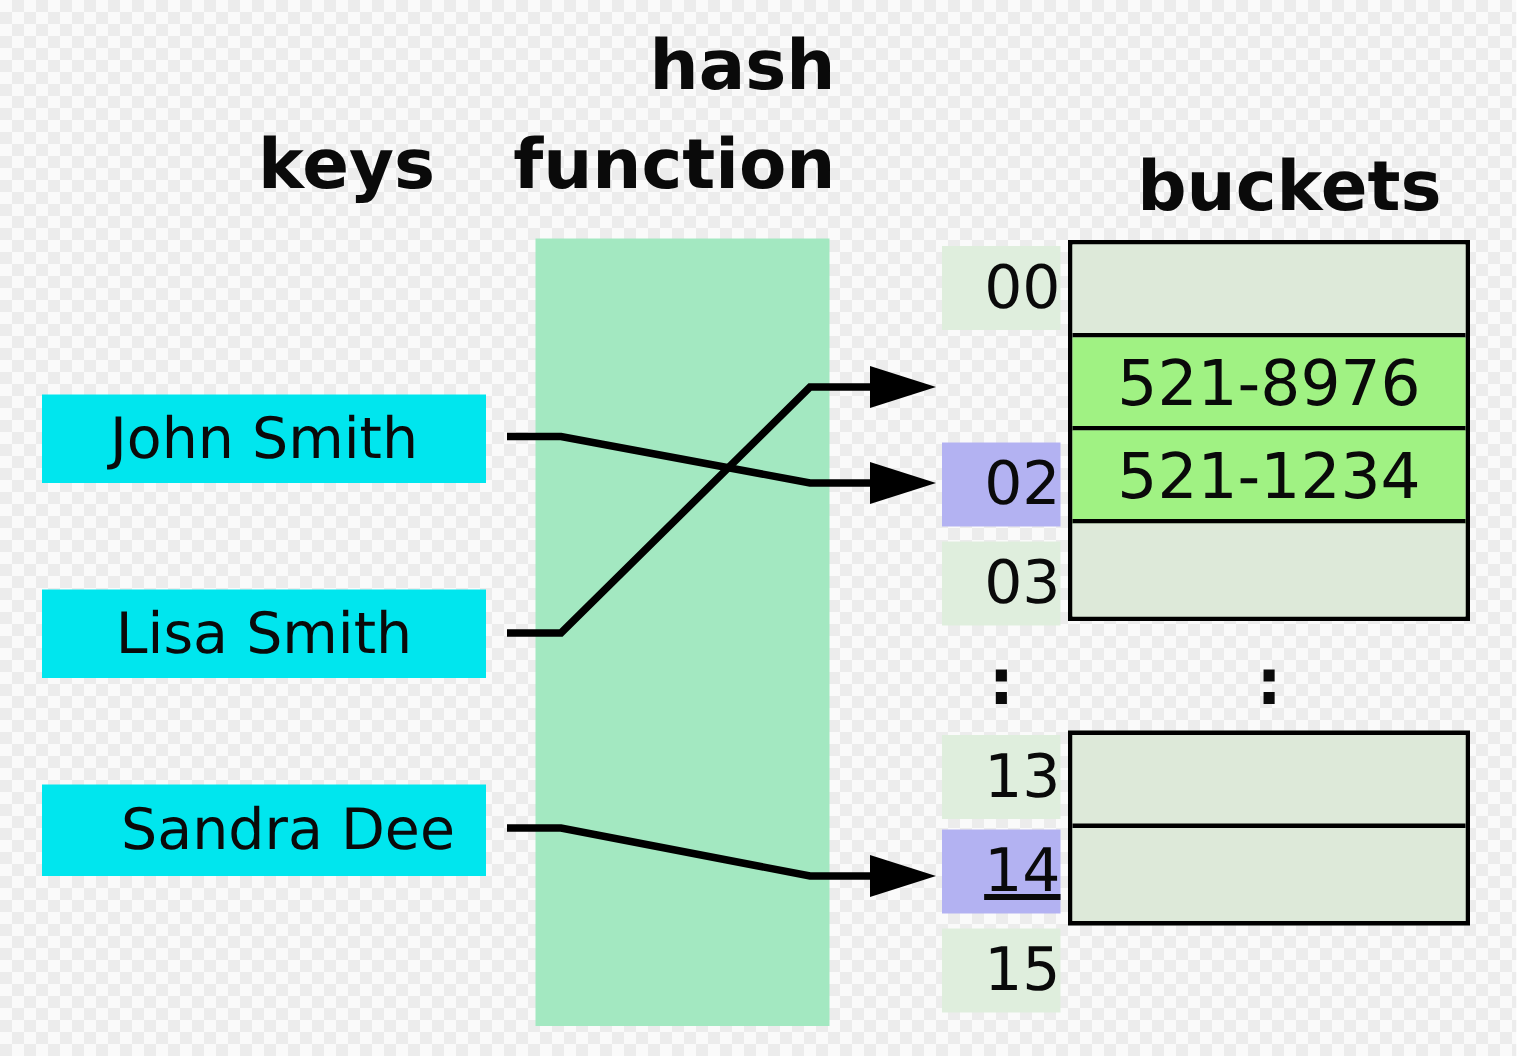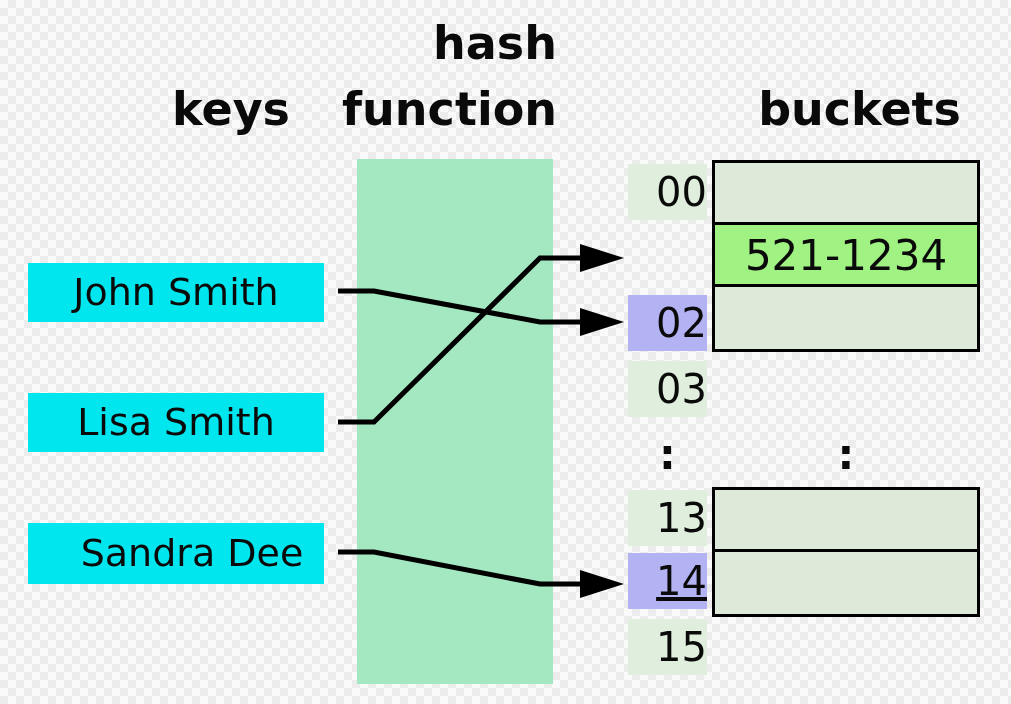--- a/index.html
+++ b/index.html
@@ -29,21 +29,21 @@
     font-weight: bold;
     font-size: 46px;
     line-height: 66px;
     text-align: right;
     white-space: nowrap;
     color: var(--ink);
   }
   .hdr-keys { left: 40px; top: 76px; width: 250px; }
   .hdr-hash { left: 333px; top: 10px; width: 224px; }
   .hdr-hash span { display: block; }
-  .hdr-buckets { left: 711px; top: 76px; width: 250px; }
+  .hdr-buckets { left: 711px; top: 91px; width: 250px; }
 
   .hash-band {
     position: absolute;
     left: 357px; top: 159px;
     width: 196px; height: 525px;
     background: var(--mint);
   }
 
   .key-box {
     position: absolute;
@@ -159,20 +159,21 @@
 
   <div class="ellipsis ellipsis-idx">:</div>
   <div class="ellipsis ellipsis-buckets">:</div>
 
   <div class="idx idx-13">13</div>
   <div class="idx idx-14 hl">14</div>
   <div class="idx idx-15">15</div>
 
   <div class="bucket-table bucket-upper">
     <div class="brow"></div>
+    <div class="brow filled">521-8976</div>
     <div class="brow filled">521-1234</div>
     <div class="brow"></div>
   </div>
 
   <div class="bucket-table bucket-lower">
     <div class="brow"></div>
     <div class="brow"></div>
   </div>
 
 </div>

